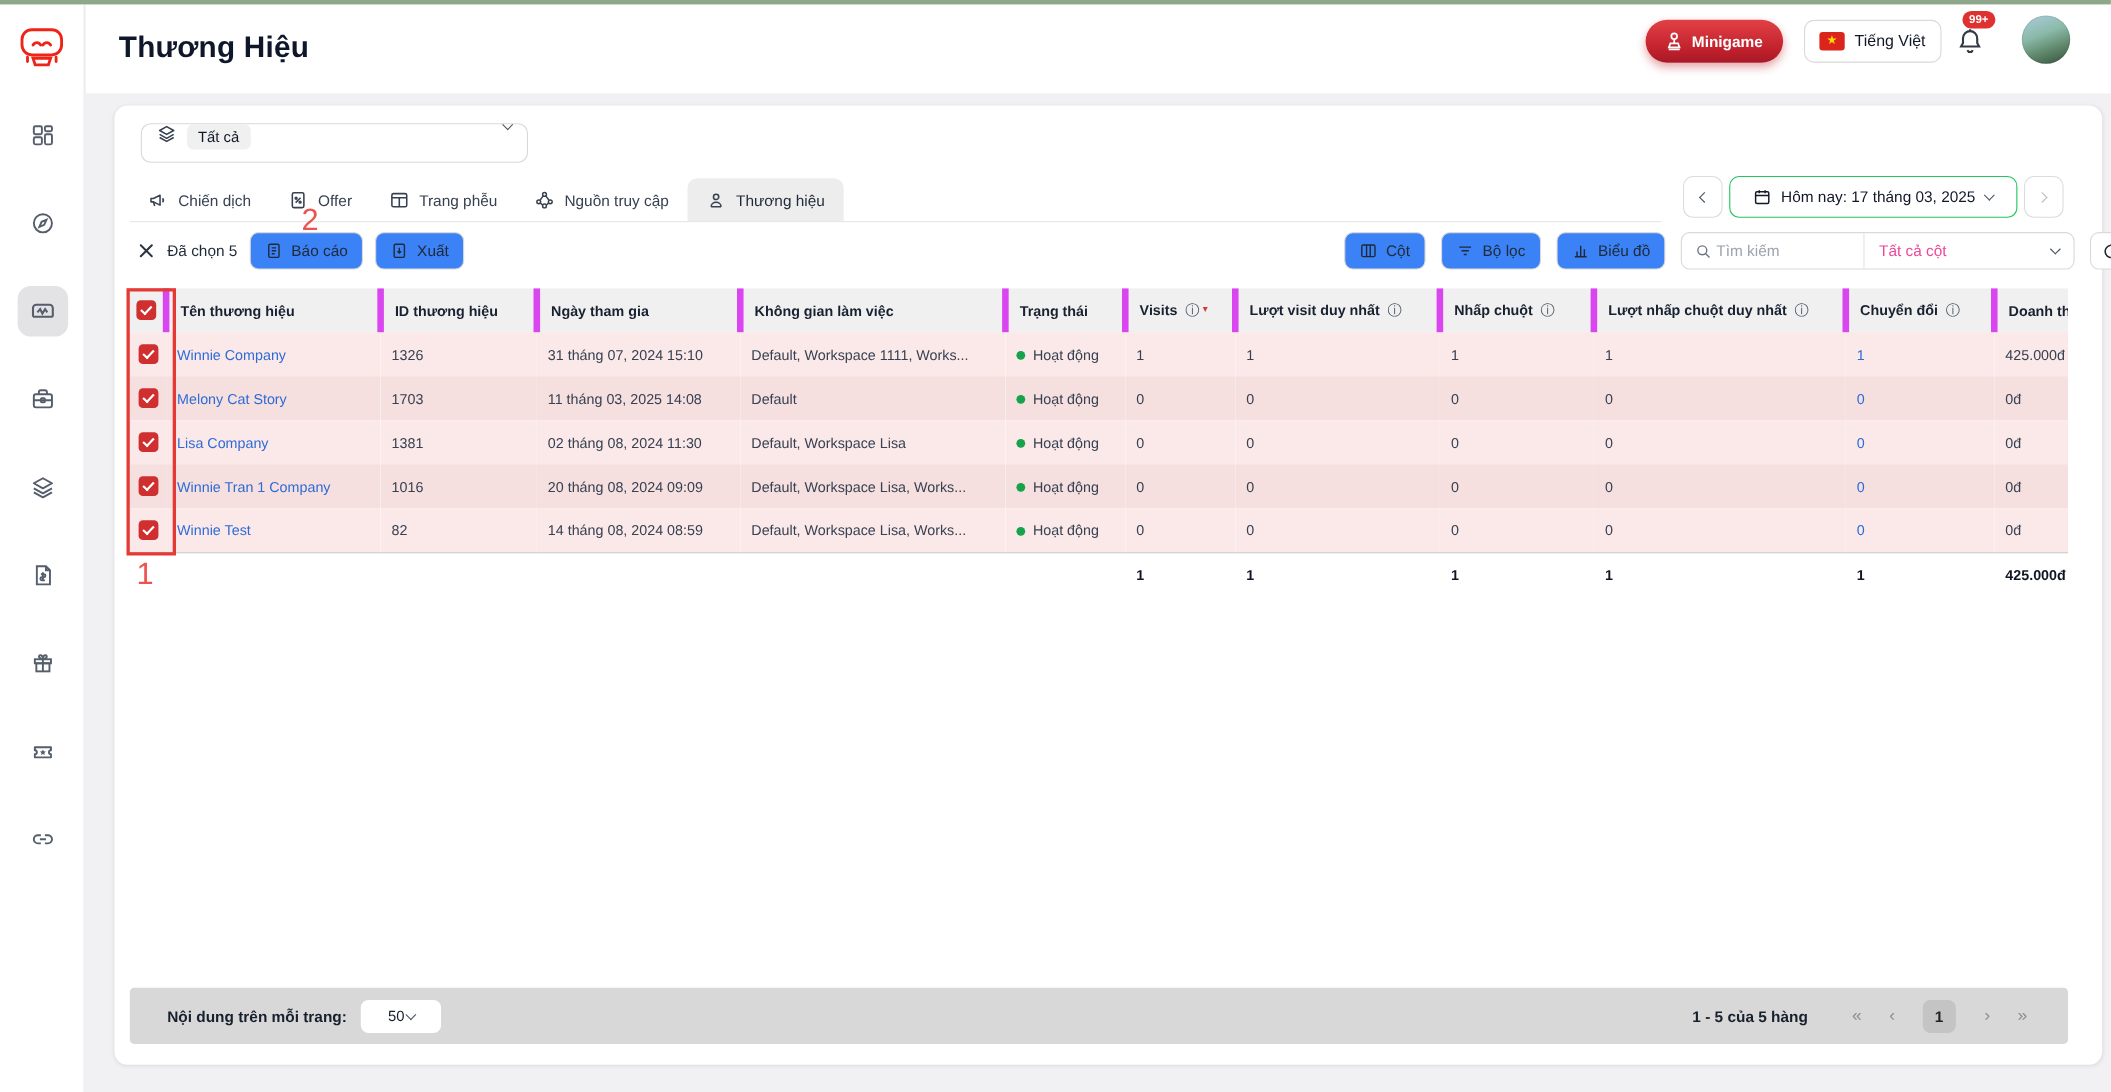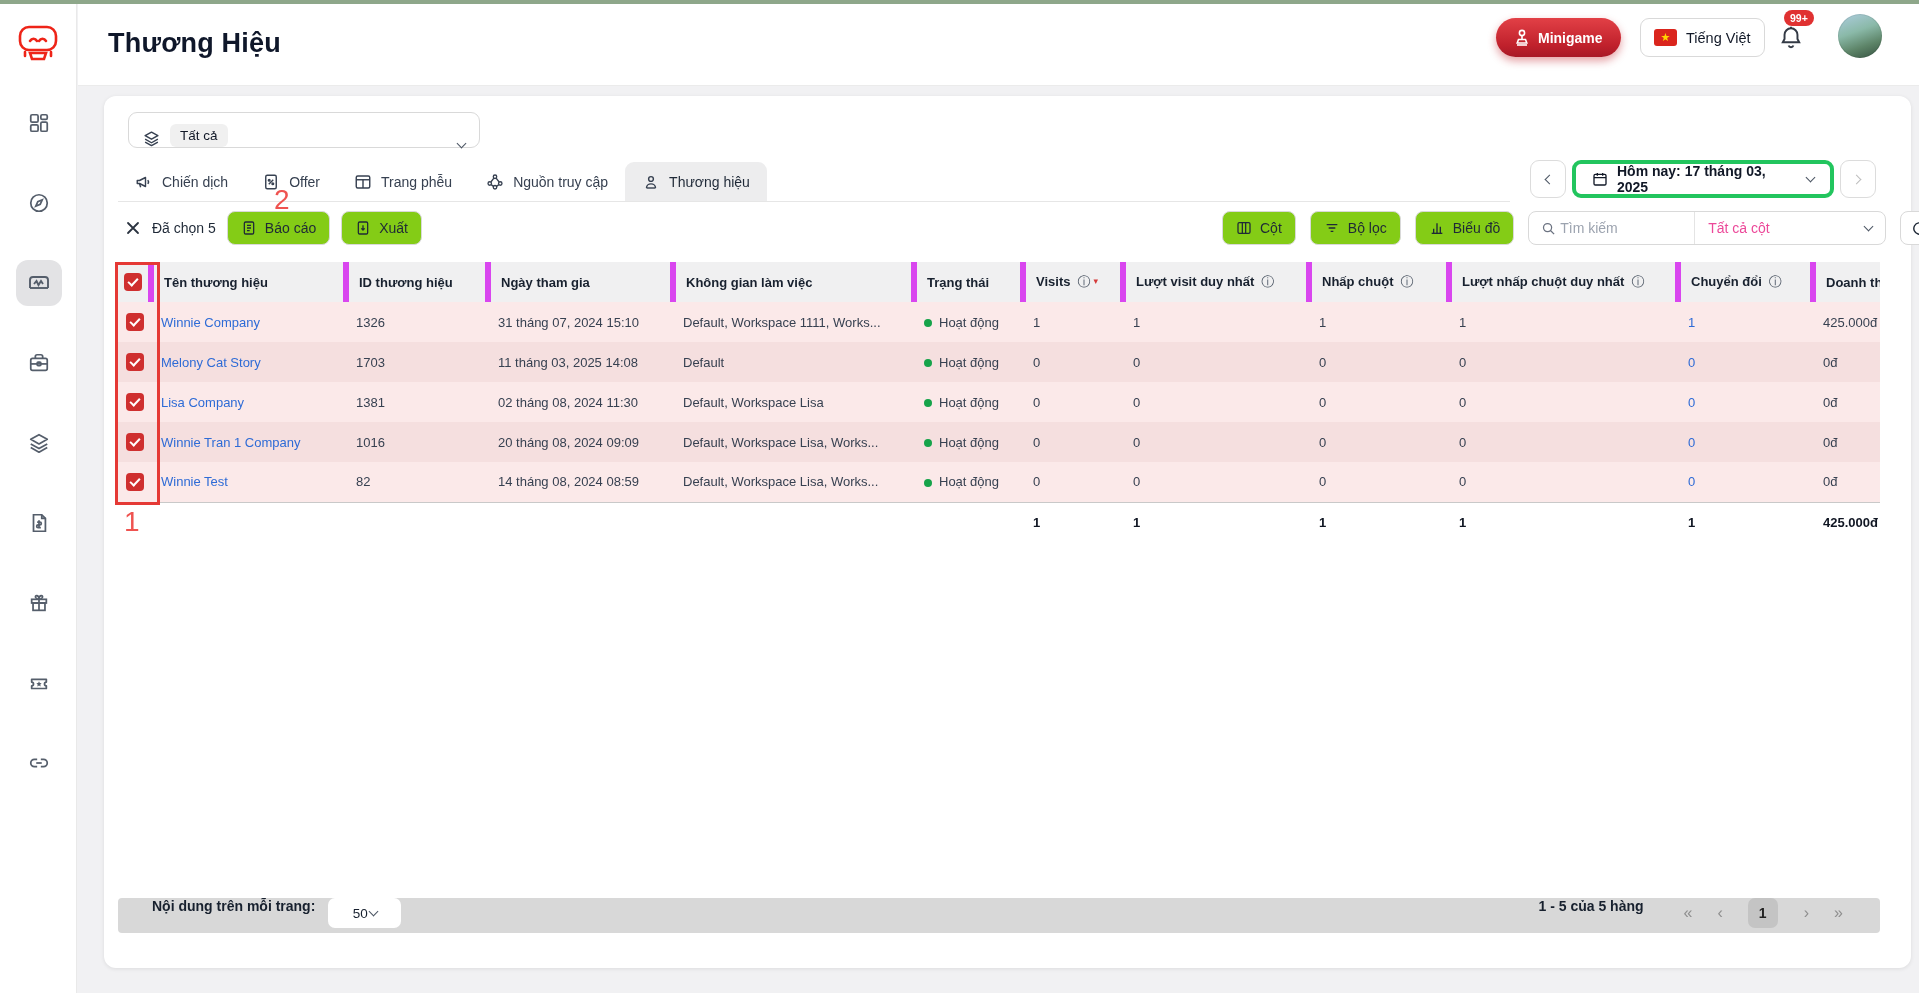--- a/index.html
+++ b/index.html
@@ -30,39 +30,39 @@
   .badge { position:absolute; left:6px; top:-14px; background:#e03131; color:#fff; font-size:10.5px; font-weight:700;
       padding:2px 6px; border-radius:9px; }
   .avatar { position:absolute; left:1760px; top:10px; width:44px; height:44px; border-radius:50%;
       background:linear-gradient(160deg,#aecde0 0%,#8ab9a8 40%,#5d8468 70%,#34503f 100%); box-shadow:inset 0 0 0 1px rgba(0,0,0,.08); }
 
   
   .card { position:absolute; left:104px; top:96px; width:1807px; height:872px; background:#fff; border-radius:12px;
       box-shadow:0 1px 4px rgba(0,0,0,.09); z-index:2; }
 
   .scope-select { position:absolute; left:24px; top:16px; width:352px; height:36px; border:1px solid #d9d9d9; border-radius:9px;
-      display:flex; align-items:flex-end; padding:0 14px; gap:10px; cursor:pointer; }
+      display:flex; align-items:flex-start; padding:0 14px; gap:10px; cursor:pointer; }
   .scope-chip { background:#f0f0f0; border-radius:6px; padding:4px 10px; font-size:13.5px; color:#111827; }
   .scope-select .chev { margin-left:auto; }
 
   .tabs { position:absolute; left:14px; top:66px; height:39px; display:flex; align-items:stretch; }
   .tab { display:flex; align-items:center; gap:9px; padding:0 17px; font-size:14px; color:#374151; cursor:pointer; white-space:nowrap; }
   .tab svg { stroke:#374151; }
   .tab.active { background:#ededee; border-radius:9px 9px 0 0; color:#1f2937; }
   .tabline { position:absolute; left:14px; top:105px; width:1392px; height:1px; background:#e6e6e6; }
 
   .datenav { position:absolute; top:64px; left:1426px; display:flex; gap:6px; align-items:center; }
   .nav-sq { width:36px; height:38px; border:1px solid #dcdcdc; border-radius:9px; background:#fff; display:flex; align-items:center; justify-content:center; cursor:pointer; }
-  .date-btn { height:38px; border:4px solid #22c55e; border-radius:9px; background:#fff; display:flex; align-items:center; gap:9px;
-      padding:0 16px; font-size:14px; font-weight:700; color:#111827; cursor:pointer; width:262px; justify-content:center; }
+  .date-btn { height:38px; border:1px solid #22c55e; border-radius:9px; background:#fff; display:flex; align-items:center; gap:9px;
+      padding:0 16px; font-size:14px; font-weight:400; color:#111827; cursor:pointer; width:262px; justify-content:center; }
 
   .act-left { position:absolute; left:21px; top:115px; height:34px; display:flex; align-items:center; gap:11px; }
   .sel-label { font-size:14px; color:#1f2937; font-weight:500; }
   .btn { display:inline-flex; align-items:center; gap:8px; height:34px; padding:0 13px; border:1px solid #d9d9d9;
-      border-radius:8px; background:#84cc16; font-size:14px; color:#1f2937; cursor:pointer; white-space:nowrap; }
+      border-radius:8px; background:#3b82f6; font-size:14px; color:#1f2937; cursor:pointer; white-space:nowrap; }
   .act-right { position:absolute; left:1118px; top:115px; height:34px; display:flex; align-items:center; gap:14px; }
   .sgroup { display:flex; height:34px; border:1px solid #d9d9d9; border-radius:8px; background:#fff; width:358px; }
   .s-search { width:166px; display:flex; align-items:center; gap:4px; padding:0 12px; border-right:1px solid #e4e4e4; }
   .s-search input { border:none; outline:none; width:110px; font-size:14px; font-family:inherit; color:#111; background:transparent; }
   .s-search input::placeholder { color:#9ca3af; }
   .s-cols { flex:1; display:flex; align-items:center; justify-content:space-between; padding:0 13px; font-size:14px; color:#ec4899; cursor:pointer; }
   .btn-refresh { width:38px; height:34px; border:1px solid #d9d9d9; border-radius:8px; background:#fff; display:flex; align-items:center; justify-content:center; cursor:pointer; }
 
   
   .twrap { position:absolute; left:14px; top:166px; width:1762px; overflow:hidden; }
@@ -76,22 +76,22 @@
   tr.summary td { background:#fff; font-weight:700; color:#101623; border-top:1px solid #c9c9c9; height:40px; }
   td.c-cb, th.c-cb { padding:0; text-align:center; }
   .cbx { display:inline-block; width:18px; height:18px; background:#cf2f2f; border-radius:4px; position:relative; vertical-align:middle; cursor:pointer; }
   .cbx::after { content:""; position:absolute; left:6px; top:3px; width:4px; height:8px; border:solid #fff; border-width:0 2px 2px 0; transform:rotate(43deg); }
   .lnk { color:#2e6bd6; cursor:pointer; }
   .dot { display:inline-block; width:8px; height:8px; border-radius:50%; background:#16a34a; margin-right:7px; vertical-align:middle; }
   .info { color:#4b5563; font-size:13px; margin-left:7px; font-weight:400; }
   .sortcaret { color:#d43a3a; font-size:9px; margin-left:3px; vertical-align:2px; }
 
   
-  .tfooter { position:absolute; left:14px; top:802px; width:1762px; height:35px; background:#d8d8d8; border-radius:4px;
-      display:flex; align-items:flex-start; font-size:14px; color:#17202e; }
+  .tfooter { position:absolute; left:14px; top:802px; width:1762px; height:51px; background:#d8d8d8; border-radius:4px;
+      display:flex; align-items:center; font-size:14px; color:#17202e; }
   .pp-label { margin-left:34px; font-weight:700; }
   .pp-select { margin-left:13px; width:73px; height:30px; background:#fff; border-radius:7px; display:flex; align-items:center;
       justify-content:center; gap:2px; font-size:13.5px; cursor:pointer; }
   .range { margin-left:auto; font-weight:700; }
   .pager { display:flex; align-items:center; gap:26px; margin-left:40px; margin-right:38px; color:#8f8f8f; font-size:16px; }
   .pager .pg-cur { width:30px; height:30px; background:#c4c4c4; border-radius:7px; color:#222; font-size:14px; font-weight:600;
       display:flex; align-items:center; justify-content:center; cursor:pointer; }
   .pg-arrow { cursor:pointer; letter-spacing:-1px; }
 
   

